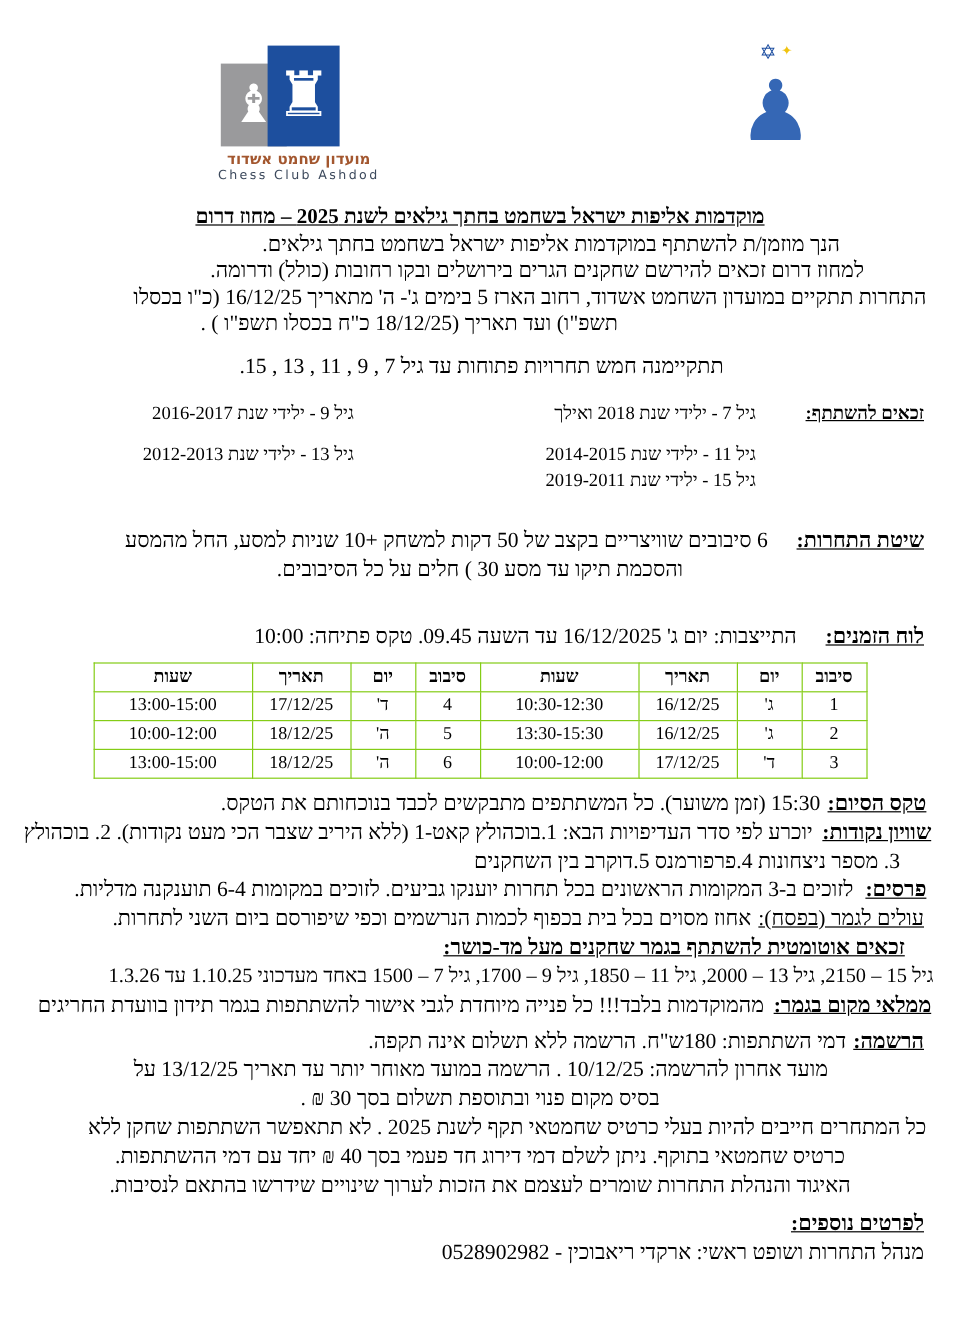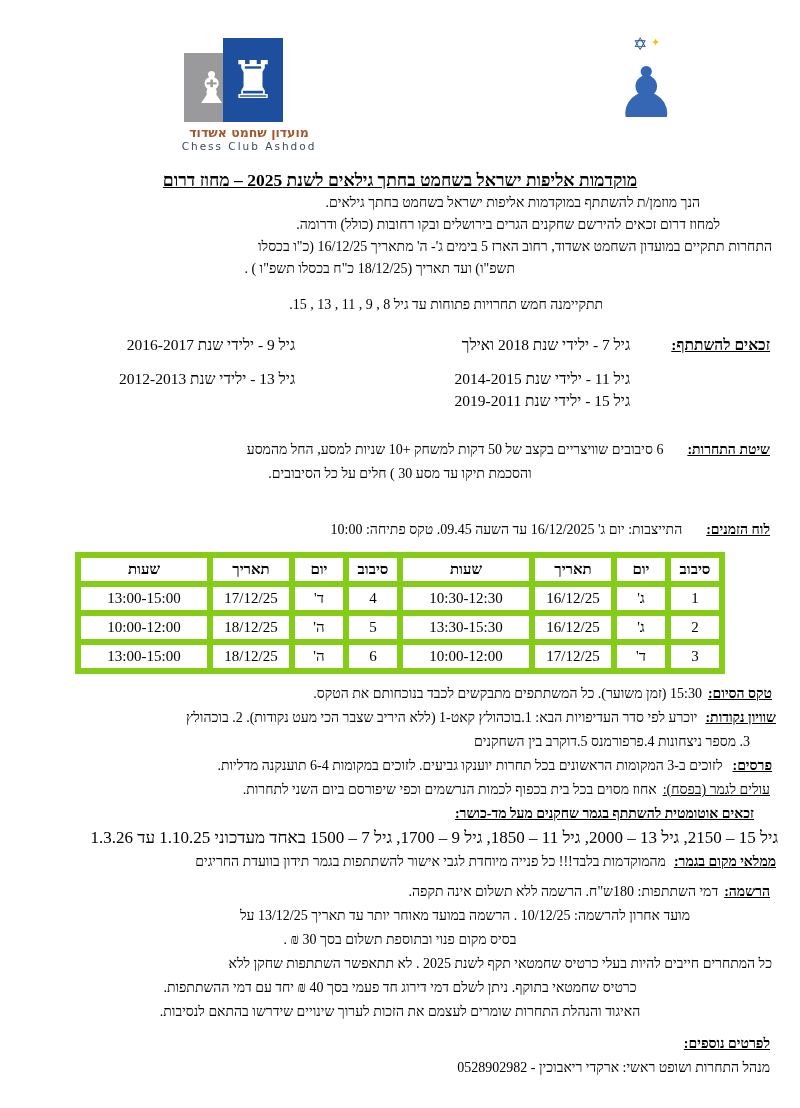--- a/index.html
+++ b/index.html
@@ -1,21 +1,21 @@
 <!DOCTYPE html>
 <html dir="rtl" lang="he"><head>
 <meta charset="utf-8">
 <style>
   html,body{margin:0;padding:0;background:#fff;}
   .page{
     width:800px;height:1108px;margin:0 auto;position:relative;overflow:hidden;
     direction:rtl;color:#000;background:#fff;
     font-family:"Liberation Serif","DejaVu Serif","DejaVu Sans",serif;
   }
-  .line{font-size:14px;line-height:22px;text-align:right;}
+  .line{font-size:18px;line-height:22px;text-align:right;}
   .lh24{line-height:24px;}
   .nw{white-space:nowrap;}
   .b{font-weight:bold;}
   .u{text-decoration:underline;}
   .label{font-weight:bold;text-decoration:underline;}
   .ulabel{text-decoration:underline;}
   .rel{position:relative;}
   .title{
     margin-top:14px;text-align:center;font-weight:bold;text-decoration:underline;
     font-size:17.5px;line-height:24px;
@@ -41,21 +41,21 @@
   .icf-pawn{position:absolute;top:10px;left:0;color:#3567b5;font-size:70px;line-height:95px;font-family:"DejaVu Sans",sans-serif;}
   
   .elig{margin-top:18px;}
   .erow{display:grid;grid-template-columns:150px 320px 1fr;font-size:15.5px;line-height:22px;}
   .elabel{padding-right:30px;}
   .ecolA{padding-right:20px;}
   .ecolB{padding-right:35px;}
   
   table.rounds{border-collapse:collapse;margin:10px auto 0;table-layout:fixed;}
   table.rounds th,table.rounds td{
-    border:6px solid #84cc16;text-align:center;font-size:15px;padding:0 4px;height:23px;
+    border:1px solid #84cc16;text-align:center;font-size:15px;padding:0 4px;height:23px;
     font-family:"Liberation Serif","DejaVu Serif","DejaVu Sans",serif;
   }
   table.rounds th{font-weight:bold;}
   .dash{position:absolute;right:52px;top:2px;}
 </style>
 </head>
 <body>
 
 <div class="page">
 
@@ -80,21 +80,21 @@
       </div>
     </div>
   </div>
 
   <div class="title">מוקדמות אליפות ישראל בשחמט בחתך גילאים לשנת 2025 – מחוז דרום</div>
 
   <div class="line" style="padding-right:100px">הנך מוזמן/ת להשתתף במוקדמות אליפות ישראל בשחמט בחתך גילאים.</div>
   <div class="line" style="padding-right:80px">למחוז דרום זכאים להירשם שחקנים הגרים בירושלים ובקו רחובות  (כולל) ודרומה.</div>
   <div class="line nw" style="padding-right:28px">התחרות תתקיים במועדון השחמט אשדוד, רחוב הארז 5  בימים ג'- ה' מתאריך 16/12/25 (כ"ו בכסלו</div>
   <div class="line" style="padding-right:285px">תשפ"ו) ועד תאריך (18/12/25 כ"ח בכסלו תשפ"ו ) .</div>
-  <div class="line" style="padding-right:197px;margin-top:14px">תתקיימנה חמש תחרויות פתוחות עד גיל 8 , 9 , 11 , 13 , 15.</div>
+  <div class="line" style="padding-right:197px;margin-top:14px">תתקיימנה חמש תחרויות פתוחות עד גיל 7 , 9 , 11 , 13 , 15.</div>
 
   <div class="elig">
     <div class="erow">
       <div class="elabel label">זכאים להשתתף:</div>
       <div class="ecolA">גיל  7   -  ילידי שנת 2018 ואילך</div>
       <div class="ecolB">גיל  9   -  ילידי שנת 2016-2017</div>
     </div>
     <div class="erow" style="margin-top:12px">
       <div class="elabel"></div>
       <div class="ecolA">גיל 11  - ילידי שנת 2014-2015</div>

